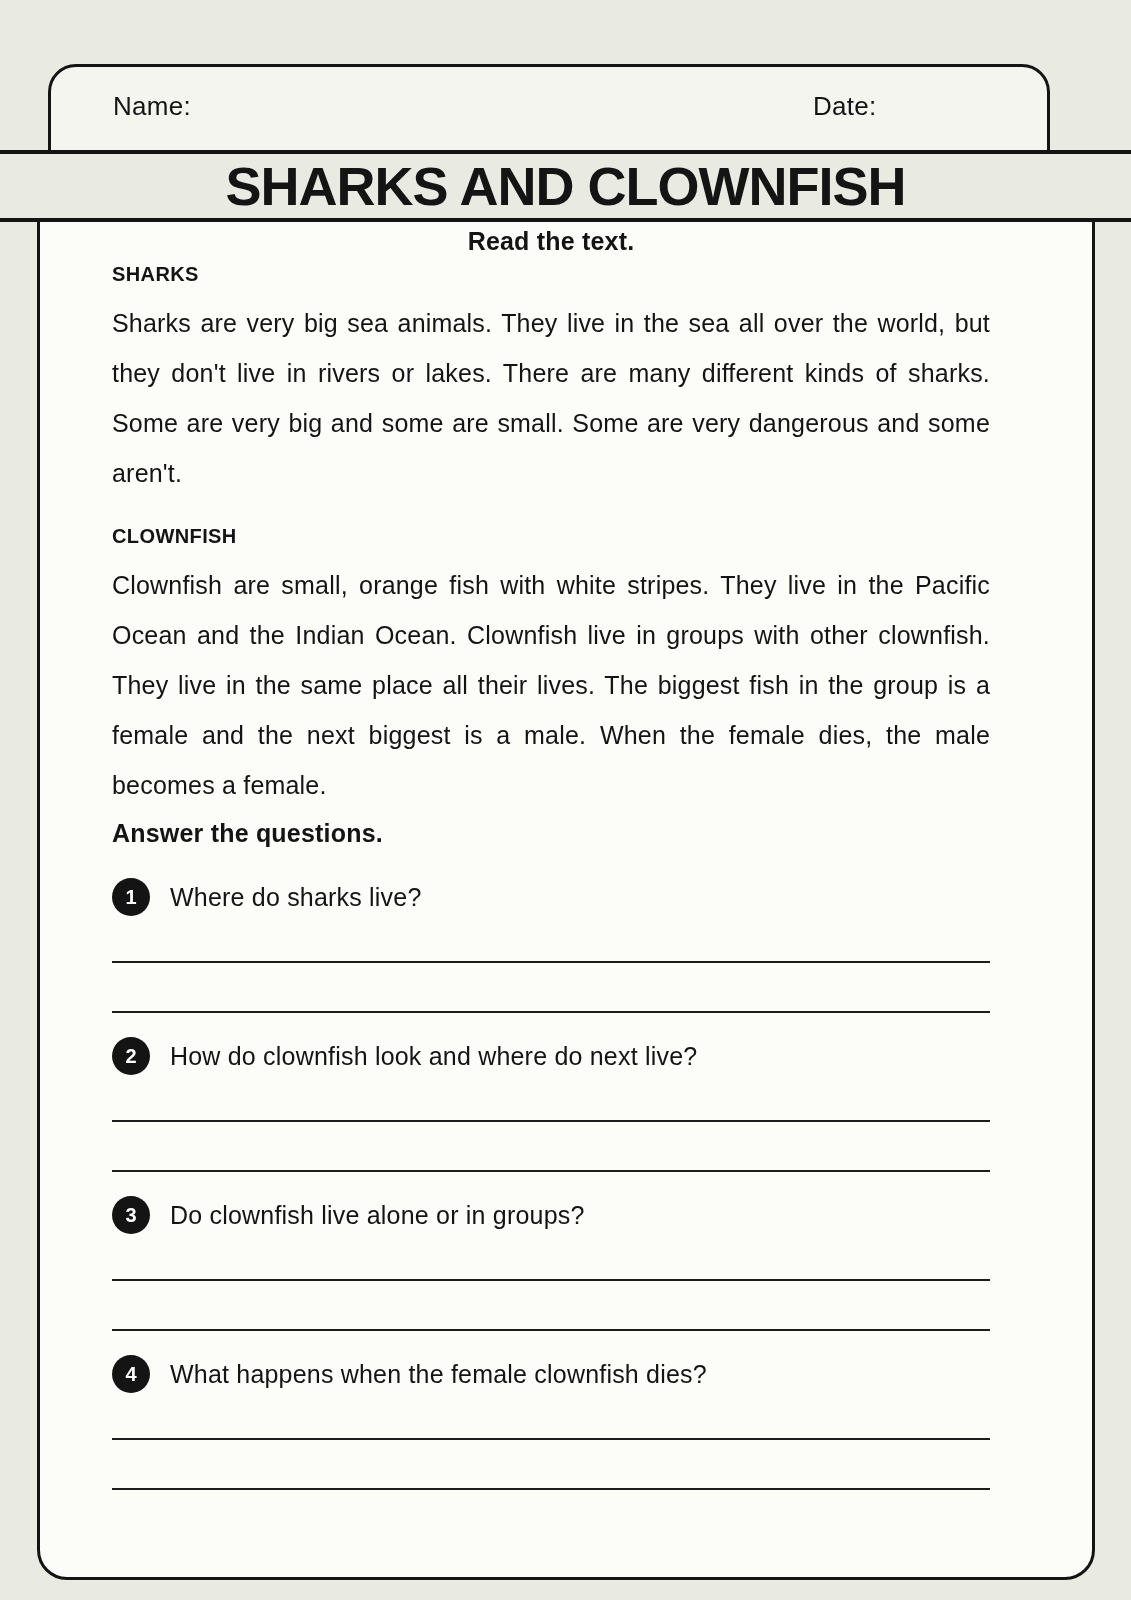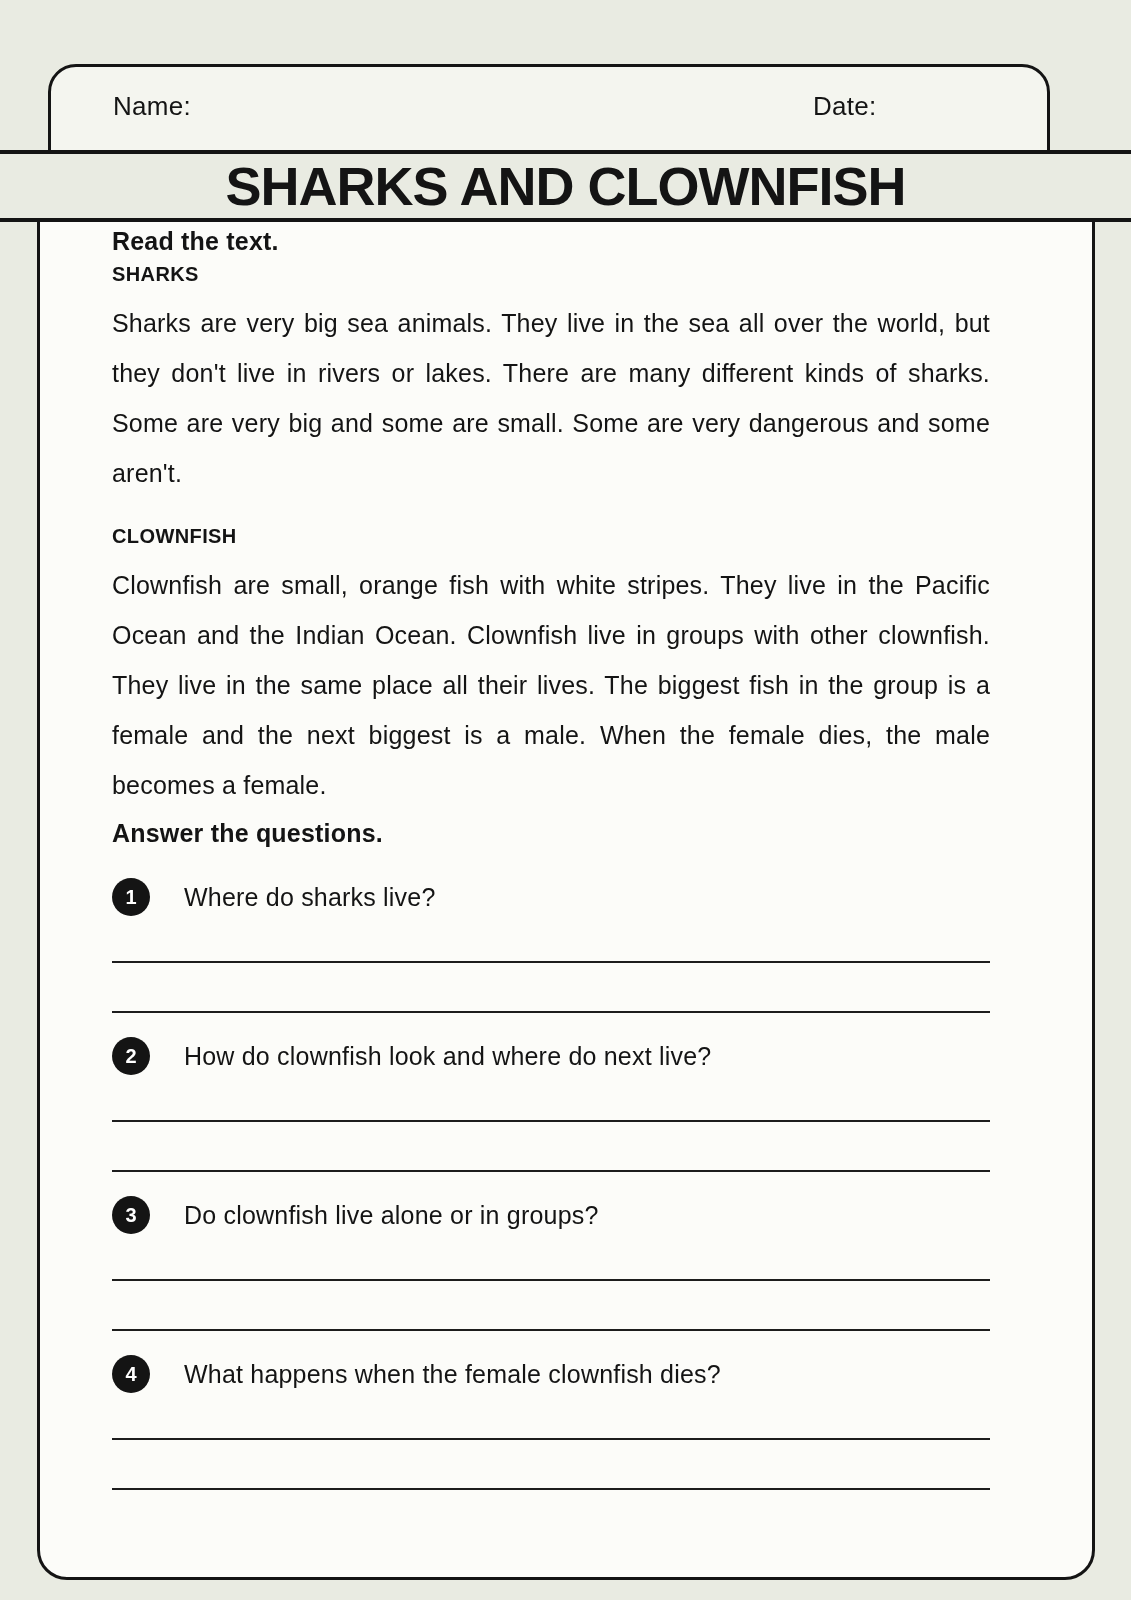--- a/index.html
+++ b/index.html
@@ -60,21 +60,21 @@
     font-weight: 700;
     letter-spacing: -1px;
     white-space: nowrap;
   }
 
   .instruction {
     font-size: 25px;
     font-weight: 700;
     letter-spacing: 0.2px;
   }
-  .read-instruction { margin-bottom: 5px; }
+  .read-instruction { margin-bottom: 5px; text-align: center; }
   .answer-instruction { margin-top: 9px; }
 
   .section-heading {
     font-size: 20px;
     font-weight: 700;
     letter-spacing: 0.4px;
     margin-bottom: 12px;
     margin-top: 7px;
   }
   .section-heading.second { margin-top: 27px; }
@@ -96,21 +96,21 @@
   .q-badge {
     width: 38px; height: 38px;
     min-width: 38px;
     border-radius: 50%;
     background: #141414;
     color: #ffffff;
     font-size: 20px;
     font-weight: 700;
     display: flex; align-items: center; justify-content: center;
   }
-  .q-text { font-size: 25px; letter-spacing: 0.2px; margin-left: 14px; }
+  .q-text { font-size: 25px; letter-spacing: 0.2px; }
 
   .answer-line {
     height: 2px;
     background: #1d1d1d;
     width: 100%;
   }
   .answer-line.l1 { margin-top: 45px; }
   .answer-line.l2 { margin-top: 48px; }
 </style>
 </head>

